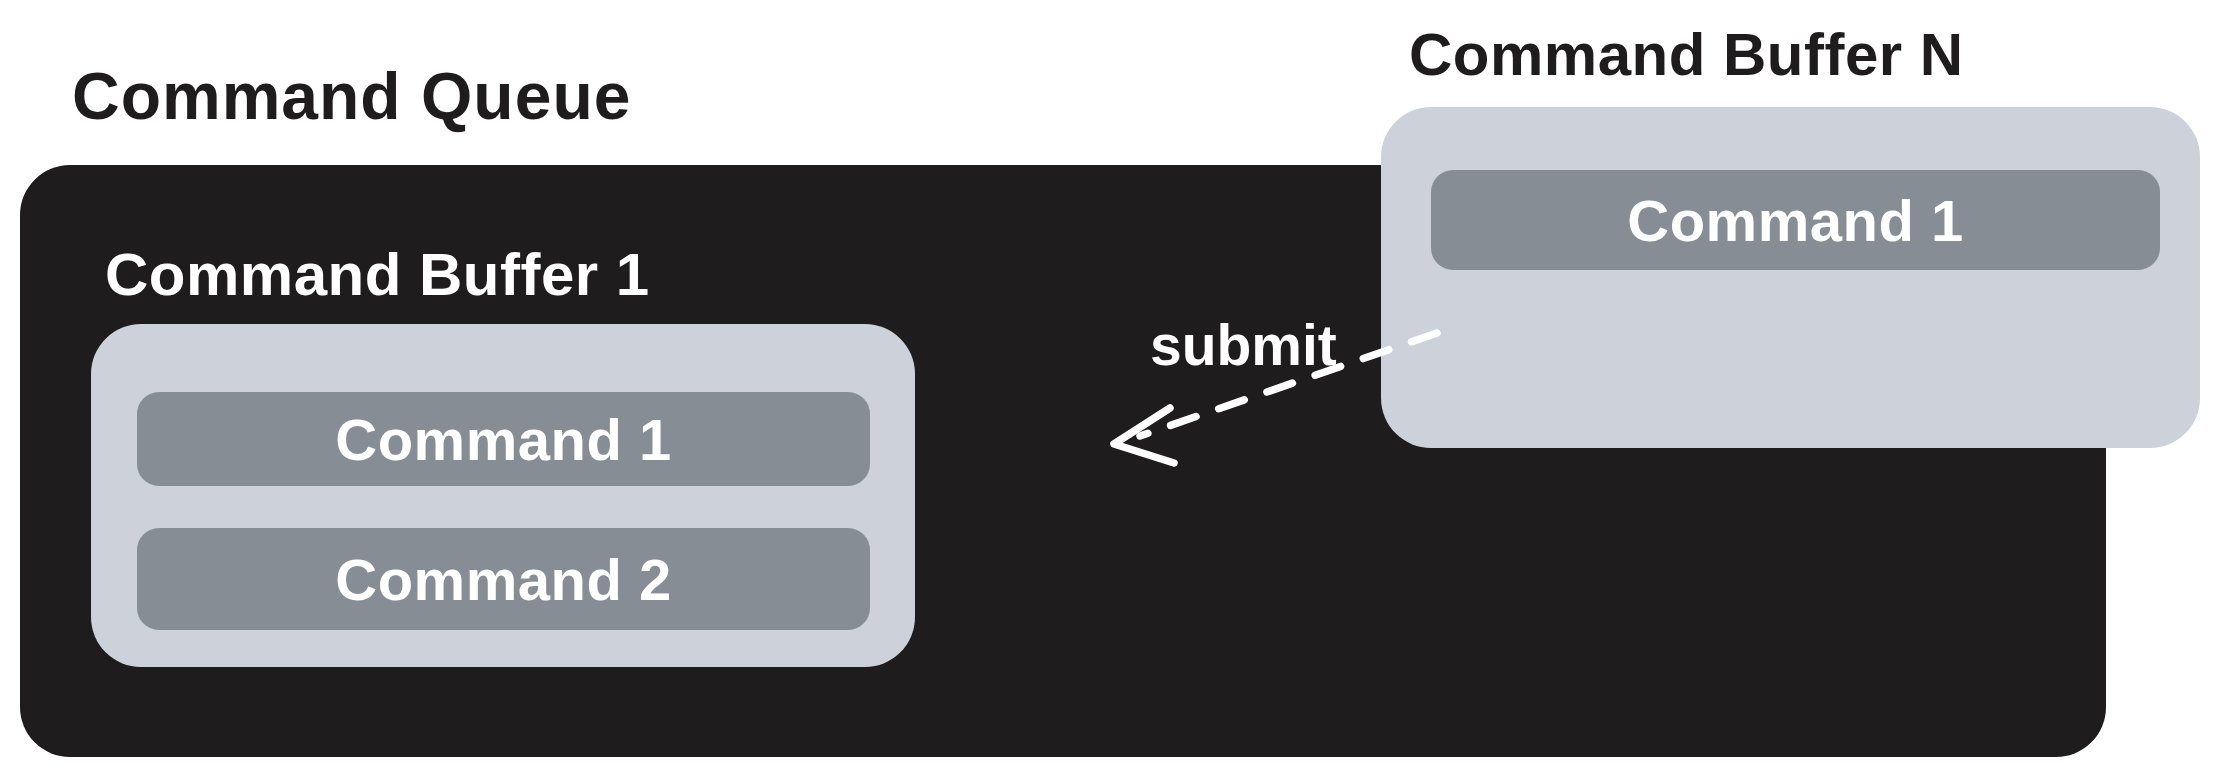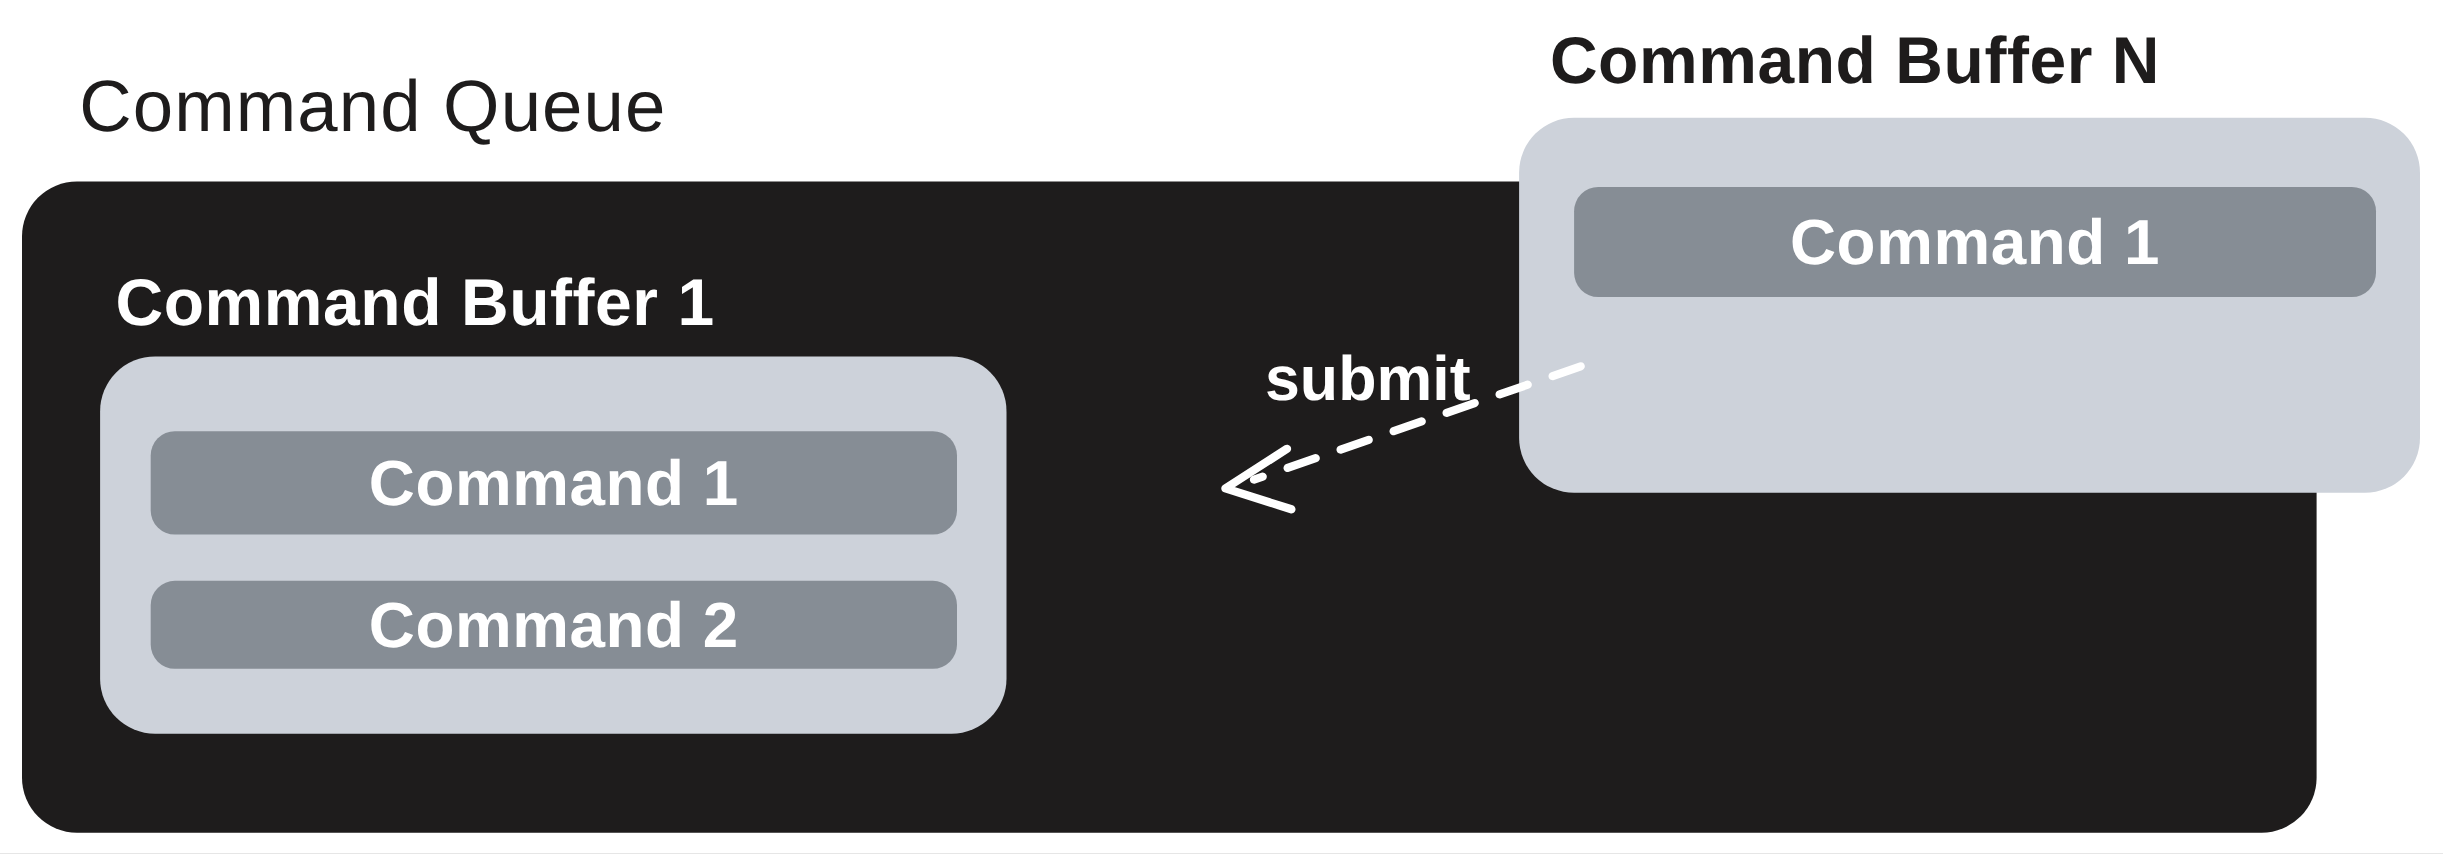--- a/index.html
+++ b/index.html
@@ -20,21 +20,21 @@
     height: 776px;
     background: var(--page-bg);
     overflow: hidden;
   }
 
   .queue-title {
     position: absolute;
     left: 72px;
     top: 58px;
     font-size: 66px;
-    font-weight: 400;
+    font-weight: 700;
     letter-spacing: 1px;
     color: var(--dark-text);
   }
 
   .queue-box {
     position: absolute;
     left: 20px;
     top: 165px;
     width: 2086px;
     height: 592px;
@@ -82,21 +82,21 @@
     font-size: 58px;
     font-weight: 600;
     letter-spacing: 0.5px;
     display: flex;
     align-items: center;
     justify-content: center;
     z-index: 3;
     margin-top: 12px;
   }
   .b1-cmd1 { left: 137px; top: 380px;  width: 733px; height: 94px; }
-  .b1-cmd2 { left: 137px; top: 516px;  width: 733px; height: 80px; }
+  .b1-cmd2 { left: 137px; top: 516px;  width: 733px; height: 102px; }
   .bN-cmd1 { left: 1431px; top: 158px; width: 729px; height: 100px; }
 
   .bufferN-title {
     position: absolute;
     left: 1409px;
     top: 20px;
     font-size: 60px;
     font-weight: 700;
     letter-spacing: 0.5px;
     color: var(--dark-text);

